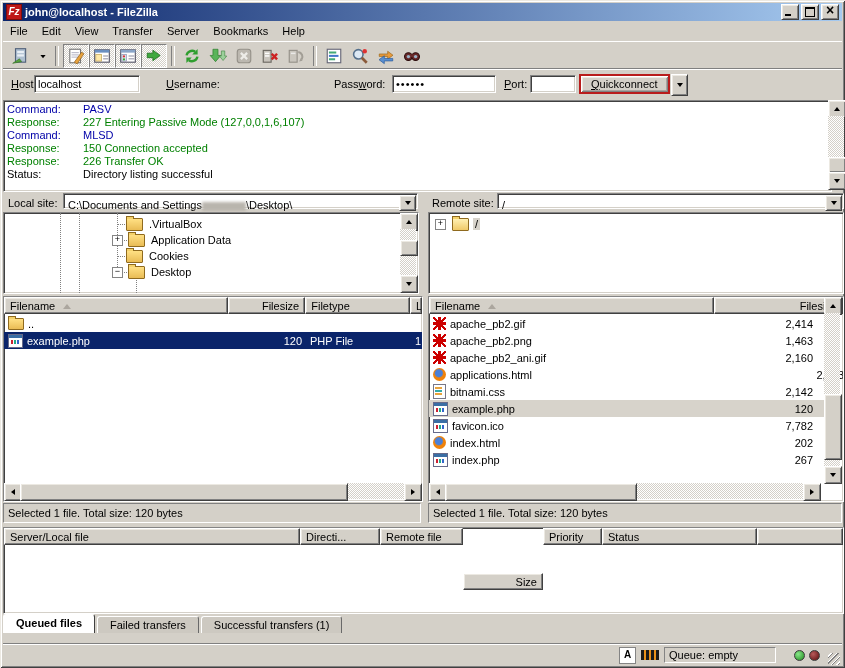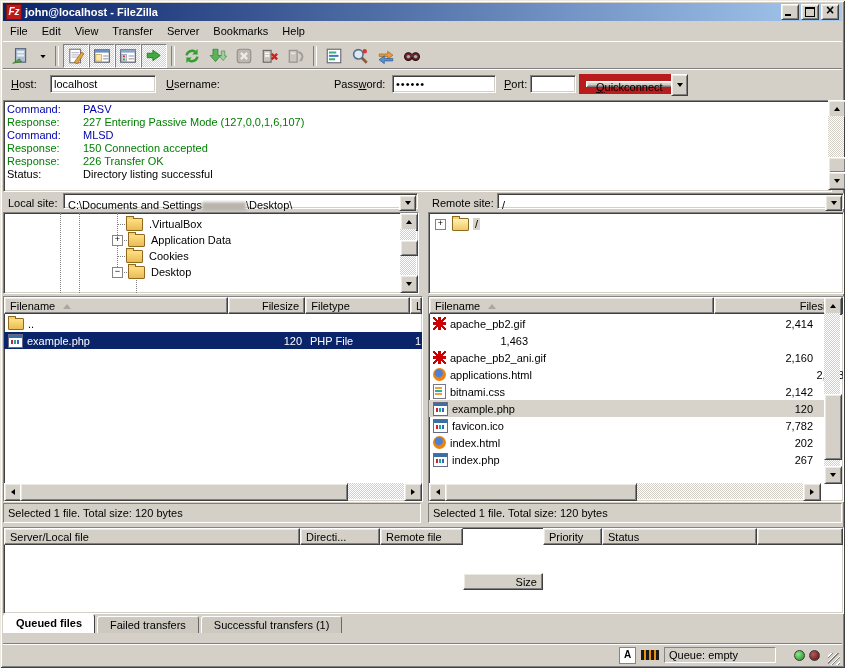--- a/index.html
+++ b/index.html
@@ -34,21 +34,21 @@
   .tbtn.narrow{width:15px;}
   .tbtn.pressed{border-color:#808080 #fff #fff #808080;
      background-image:conic-gradient(#fff 0 25%,#d4d0c8 0 50%,#fff 0 75%,#d4d0c8 0);background-size:2px 2px;}
   .tsep{width:2px;height:20px;border-left:1px solid #808080;border-right:1px solid #fff;margin:0 4px;}
   
   .quickbar{left:3px;top:68px;right:3px;height:31px;border-top:1px solid #808080;box-shadow:inset 0 1px 0 #fff;}
   .qlabel{position:absolute;top:9px;}
   .qinput{position:absolute;top:6px;height:14px;border:1px solid;border-color:#848484 #fff #fff #848484;
           box-shadow:inset 1px 1px 0 #404040,inset -1px -1px 0 #d4d0c8;background:#fff;
           font-family:"Liberation Sans",sans-serif;font-size:11px;padding:1px 3px;}
-  .qbtn{position:absolute;top:5px;height:20px;background:#d4d0c8;border:7px solid #b91c1c;
+  .qbtn{position:absolute;top:5px;height:20px;background:#d4d0c8;border:2px solid #b91c1c;
         box-shadow:inset 1px 1px 0 #fff,inset -1px -1px 0 #808080,inset 2px 2px 0 #ece9e2,inset -2px -2px 0 #a8a4a0;
         font-family:"Liberation Sans",sans-serif;font-size:11px;padding:0 10px;}
   .qdrop{position:absolute;top:5px;width:15px;height:20px;}
   u{text-decoration:underline;}
   
   .log{left:3px;top:100px;width:824px;height:88px;overflow:hidden;padding:2px 0 0 3px;}
   .log-row{display:flex;height:13px;line-height:13px;white-space:nowrap;}
   .log-label{width:76px;flex:none;}
   .log-cmd{color:#0000a8;}
   .log-resp{color:#008000;}
@@ -278,21 +278,21 @@
           <circle cx="11.2" cy="8.5" r="3.4" fill="#6a2a2a" stroke="#2a0a0a"></circle>
           <rect x="6.5" y="6.5" width="3" height="2.6" fill="#6a2a2a"></rect>
           <circle cx="4.8" cy="8.5" r="1.5" fill="#9ab4c8"></circle>
           <circle cx="11.2" cy="8.5" r="1.5" fill="#9ab4c8"></circle>
         </svg>
       </span>
     </div>
 
   <div class="abs quickbar">
     <span class="qlabel" style="left:8px;"><span></span><u>H</u><span>ost:</span></span>
-    <input class="qinput" style="left: 47px; width: 98px;" value="localhost">
+    <input class="qinput" style="left: 31px; width: 98px;" value="localhost">
     <span class="qlabel" style="left:163px;"><span></span><u>U</u><span>sername:</span></span>
     <input class="qinput" style="left: 218px; width: 98px; margin-top: 32px;" value="john">
     <span class="qlabel" style="left:331px;"><span>Pass</span><u>w</u><span>ord:</span></span>
     <input class="qinput" style="left: 389px; width: 96px; letter-spacing: 1px;" value="••••••">
     <span class="qlabel" style="left:501px;"><span></span><u>P</u><span>ort:</span></span>
     <input class="qinput" style="left: 527px; width: 38px;" value="">
     <button class="qbtn" style="left:576px;"><u>Q</u><span>uickconnect</span></button>
     <span class="qdrop raised" style="left:668px;display:flex;align-items:center;justify-content:center;">
         <span class="tri-down"></span>
       </span>
@@ -447,20 +447,24 @@
         </div>
       </div>
       <div class="file-row" style="top: 18px; width: 100%;">
         <span class="cell" style="width: 285px;">
           <span class="fic fico-img"></span>
           <span>apache_pb2.gif</span>
         </span>
         <span class="cell r" style="width: 103px;">2,414</span>
       </div>
       <div class="file-row" style="top: 35px; width: 100%;">
+        <span class="cell" style="width: 285px;">
+          <span class="fic fico-img"></span>
+          <span>apache_pb2.png</span>
+        </span>
         <span class="cell r" style="width: 103px;">1,463</span>
       </div>
       <div class="file-row" style="top: 52px; width: 100%;">
         <span class="cell" style="width: 285px;">
           <span class="fic fico-img"></span>
           <span>apache_pb2_ani.gif</span>
         </span>
         <span class="cell r" style="width: 103px;">2,160</span>
       </div>
       <div class="file-row" style="top: 69px; width: 100%; gap: 31px;">

